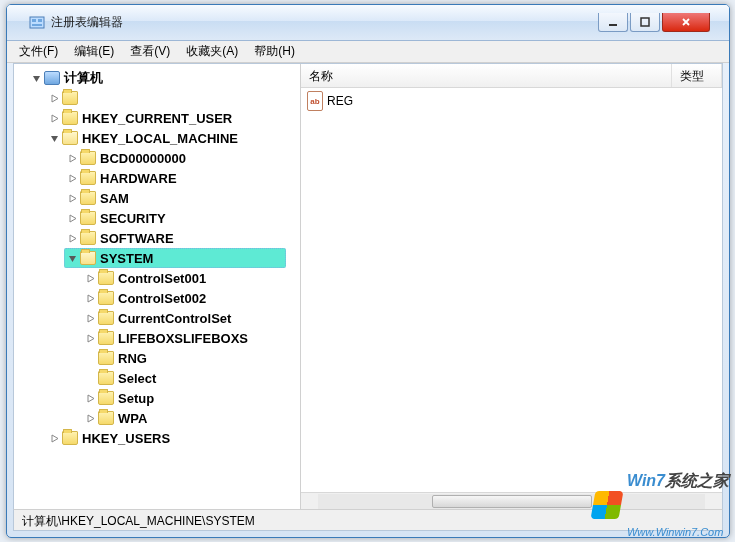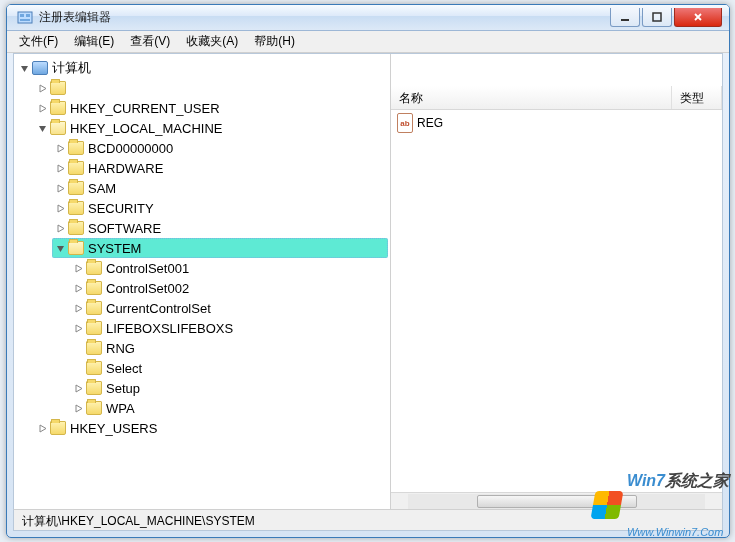--- a/index.html
+++ b/index.html
@@ -6,21 +6,21 @@
 body { background:#e8eef5; width:735px; height:542px; position:relative; overflow:hidden; }
 
 .window { position:absolute; left:6px; top:4px; width:724px; height:534px;
   background:#f0f0f0; border:1px solid #3a7ab8; border-radius:5px;
   box-shadow:0 0 6px rgba(0,0,0,.3); overflow:hidden;
   display:flex; flex-direction:column;
   background:linear-gradient(to bottom,#e9f1fb 0%,#d6e4f4 100%);
 }
 
 
-.titlebar { height:26px; display:flex; align-items:center; padding:0 8px;
+.titlebar { height:36px; display:flex; align-items:center; padding:0 20px;
   background:linear-gradient(to bottom,#f7fbff 0%,#dce9f9 45%,#c9ddf3 46%,#dde9f7 100%);
   border-bottom:1px solid #9db7d6;
 }
 .titlebar .appicon { width:16px; height:16px; margin:0 6px 0 2px; }
 .titlebar .title { font-size:12px; color:#1a1a1a; flex:0 0 auto; }
 .titlebar .spacer { flex:1; }
 .winbtns { display:flex; gap:2px; margin-right:-1px; }
 .winbtn { width:30px; height:19px; border:1px solid #7a9bc4; border-top:none;
   background:linear-gradient(to bottom,#f3f7fd,#dce8f6);
   border-radius:0 0 3px 3px; display:flex; align-items:center; justify-content:center;
@@ -31,22 +31,22 @@
 .winbtn svg { width:10px; height:10px; }
 
 
 .menubar { height:22px; background:#f0f0f0; display:flex; align-items:center;
   padding:0 4px; border-bottom:1px solid #d0d0d0; font-size:12px; }
 .menuitem { padding:2px 8px; cursor:default; }
 
 
 .content { flex:1; display:flex; background:#fff; margin:0 6px 0 6px; border:1px solid #b8c8da;
   border-bottom:none; }
-.tree { width:377px; overflow:auto; border-right:1px solid #d0d0d0; padding:4px 2px; font-size:13px; }
-.listpane { flex:1; display:flex; flex-direction:column;margin-top:32px; }
+.tree { width:287px; overflow:auto; border-right:1px solid #d0d0d0; padding:4px 14px; font-size:13px;font-weight:bold; }
+.listpane { flex:1; display:flex; flex-direction:column; }
 .listhead { height:24px; display:flex; border-bottom:1px solid #d8d8d8;
   background:linear-gradient(to bottom,#fff,#f0f0f0); font-size:12px; }
 .listhead .col { padding:4px 8px; border-right:1px solid #e0e0e0; }
 .listhead .col.name { flex:1; }
 .listhead .col.type { width:50px; }
 .listbody { flex:1; overflow:auto; font-size:12px; }
 .listrow { display:flex; padding:3px 6px; align-items:center; }
 .abicon { width:16px; height:20px; margin-right:4px;
   background:#fff; border:1px solid #c08060; border-radius:2px;
   font-size:8px; color:#c05030; display:flex; align-items:center; justify-content:center;

